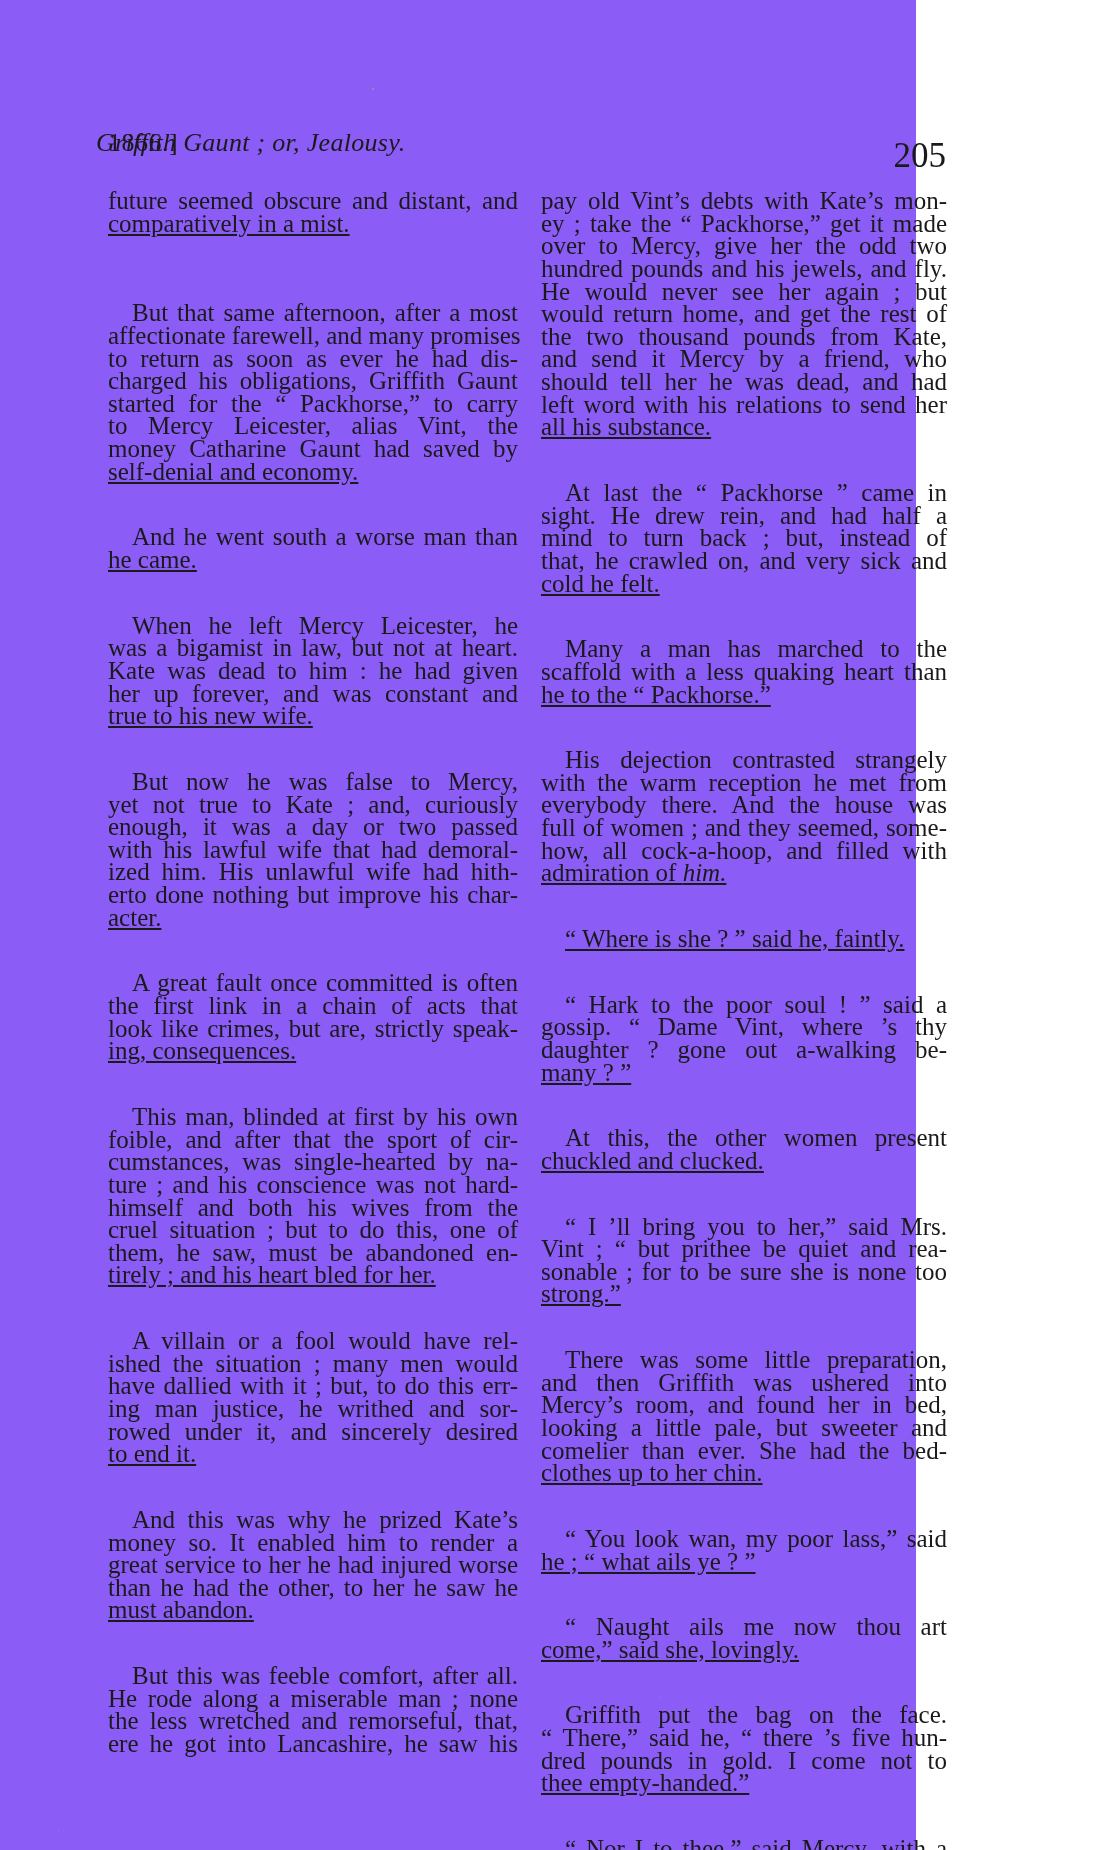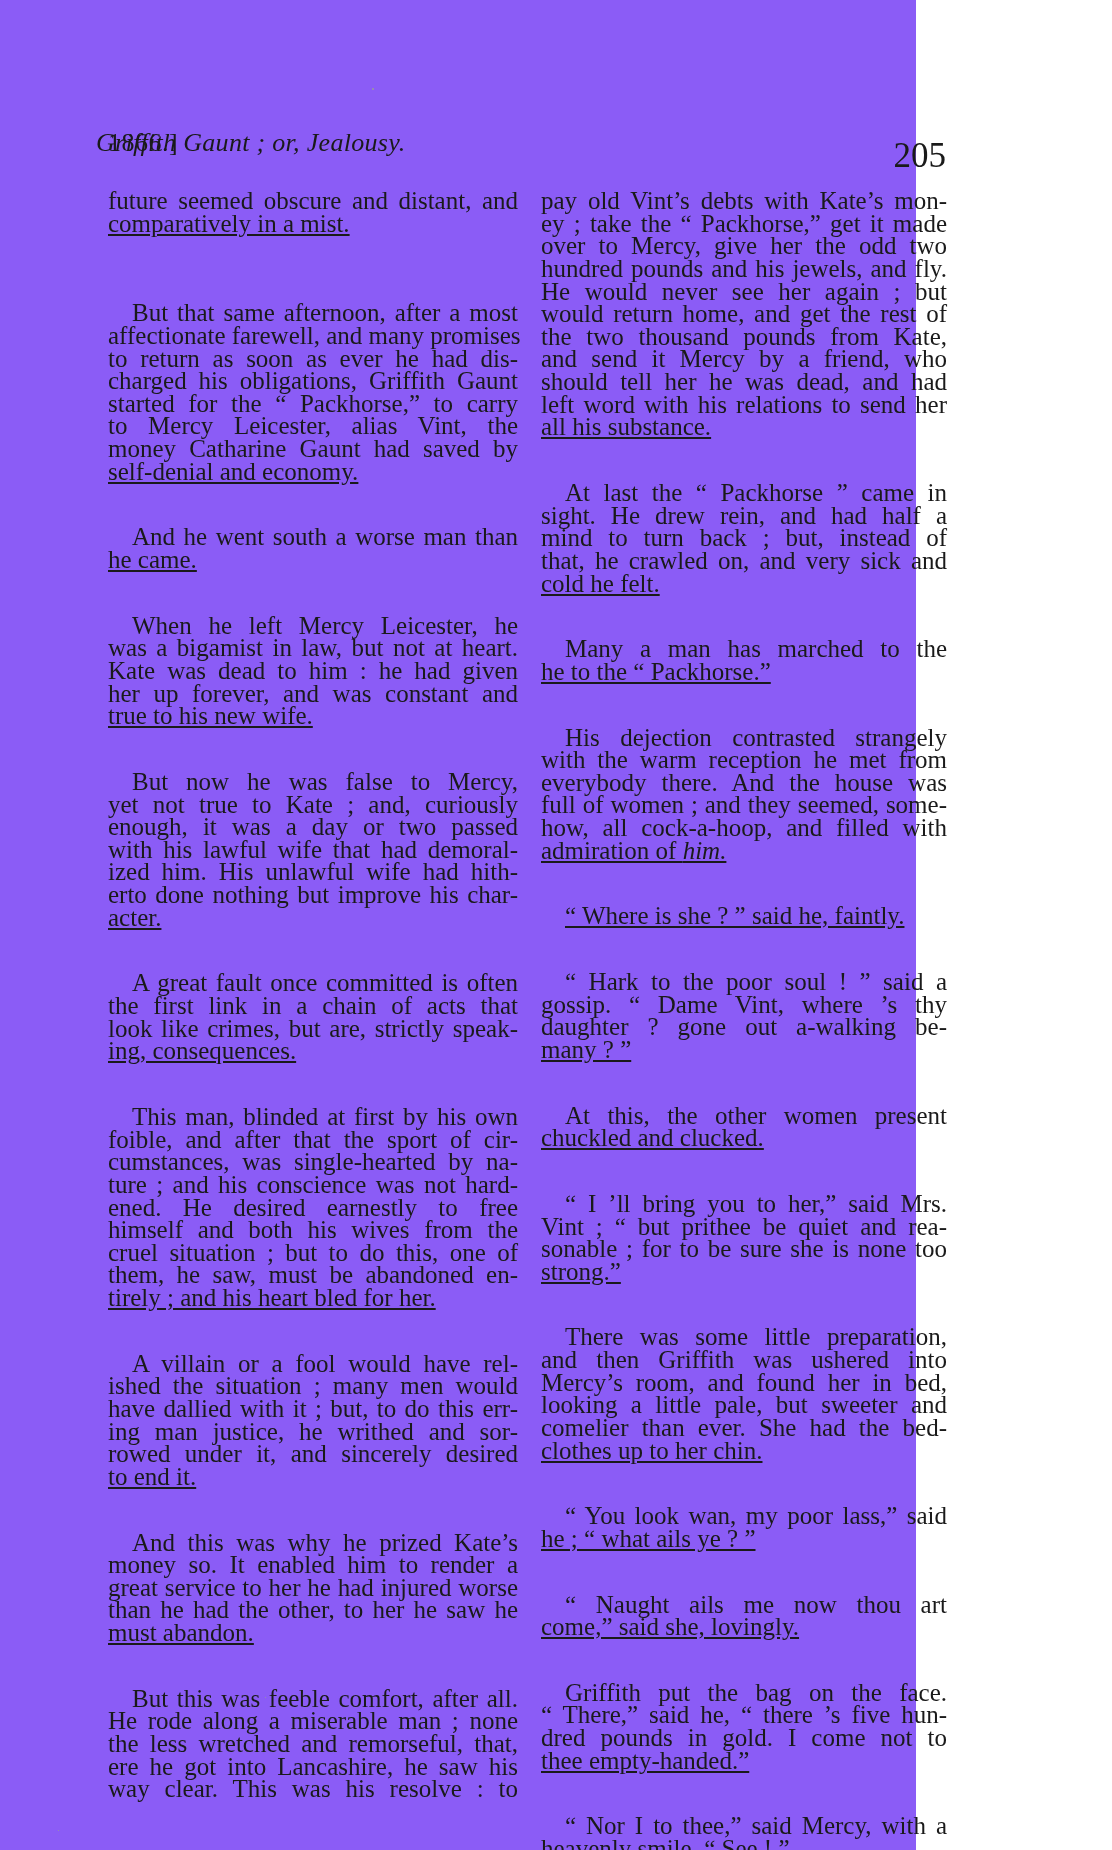--- a/index.html
+++ b/index.html
@@ -121,60 +121,59 @@
       <span class="line"><span>erto done nothing but improve his char-</span></span>
       <span class="line last"><span>acter.</span></span>
       <span class="line indent"><span>A great fault once committed is often</span></span>
       <span class="line"><span>the first link in a chain of acts that</span></span>
       <span class="line"><span>look like crimes, but are, strictly speak-</span></span>
       <span class="line last"><span>ing, consequences.</span></span>
       <span class="line indent"><span>This man, blinded at first by his own</span></span>
       <span class="line"><span>foible, and after that the sport of cir-</span></span>
       <span class="line"><span>cumstances, was single-hearted by na-</span></span>
       <span class="line"><span>ture ; and his conscience was not hard-</span></span>
-      <span class="line"><span>ened.  He desired earnestly to free</span></span>
       <span class="line"><span>himself and both his wives from the</span></span>
       <span class="line"><span>cruel situation ; but to do this, one of</span></span>
       <span class="line"><span>them, he saw, must be abandoned en-</span></span>
       <span class="line last"><span>tirely ; and his heart bled for her.</span></span>
       <span class="line indent"><span>A villain or a fool would have rel-</span></span>
       <span class="line"><span>ished the situation ; many men would</span></span>
       <span class="line"><span>have dallied with it ; but, to do this err-</span></span>
       <span class="line"><span>ing man justice, he writhed and sor-</span></span>
       <span class="line"><span>rowed under it, and sincerely desired</span></span>
       <span class="line last"><span>to end it.</span></span>
       <span class="line indent"><span>And this was why he prized Kate’s</span></span>
       <span class="line"><span>money so.  It enabled him to render a</span></span>
       <span class="line"><span>great service to her he had injured worse</span></span>
       <span class="line"><span>than he had the other, to her he saw he</span></span>
       <span class="line last"><span>must abandon.</span></span>
       <span class="line indent"><span>But this was feeble comfort, after all.</span></span>
       <span class="line"><span>He rode along a miserable man ; none</span></span>
       <span class="line"><span>the less wretched and remorseful, that,</span></span>
       <span class="line"><span>ere he got into Lancashire, he saw his</span></span>
-      <span class="line"><span>way clear.  This was his resolve : to</span></span>
     </div>
   <div class="column right" id="col-right">
       <span class="line"><span>pay old Vint’s debts with Kate’s mon-</span></span>
       <span class="line"><span>ey ; take the “ Packhorse,” get it made</span></span>
       <span class="line"><span>over to Mercy, give her the odd two</span></span>
       <span class="line"><span>hundred pounds and his jewels, and fly.</span></span>
       <span class="line"><span>He would never see her again ; but</span></span>
       <span class="line"><span>would return home, and get the rest of</span></span>
       <span class="line"><span>the two thousand pounds from Kate,</span></span>
       <span class="line"><span>and send it Mercy by a friend, who</span></span>
       <span class="line"><span>should tell her he was dead, and had</span></span>
       <span class="line"><span>left word with his relations to send her</span></span>
       <span class="line last"><span>all his substance.</span></span>
       <span class="line indent"><span>At last the “ Packhorse ” came in</span></span>
       <span class="line"><span>sight.  He drew rein, and had half a</span></span>
       <span class="line"><span>mind to turn back ; but, instead of</span></span>
       <span class="line"><span>that, he crawled on, and very sick and</span></span>
       <span class="line last"><span>cold he felt.</span></span>
       <span class="line indent"><span>Many a man has marched to the</span></span>
+      <span class="line"><span>scaffold with a less quaking heart than</span></span>
       <span class="line last"><span>he to the “ Packhorse.”</span></span>
       <span class="line indent"><span>His dejection contrasted strangely</span></span>
       <span class="line"><span>with the warm reception he met from</span></span>
       <span class="line"><span>everybody there.  And the house was</span></span>
       <span class="line"><span>full of women ; and they seemed, some-</span></span>
       <span class="line"><span>how, all cock-a-hoop, and filled with</span></span>
       <span class="line last"><span>admiration of </span><em class="it">him.</em></span>
       <span class="line indent last"><span>“ Where is she ? ” said he, faintly.</span></span>
       <span class="line indent"><span>“ Hark to the poor soul ! ” said a</span></span>
       <span class="line"><span>gossip.  “ Dame Vint, where ’s thy</span></span>

